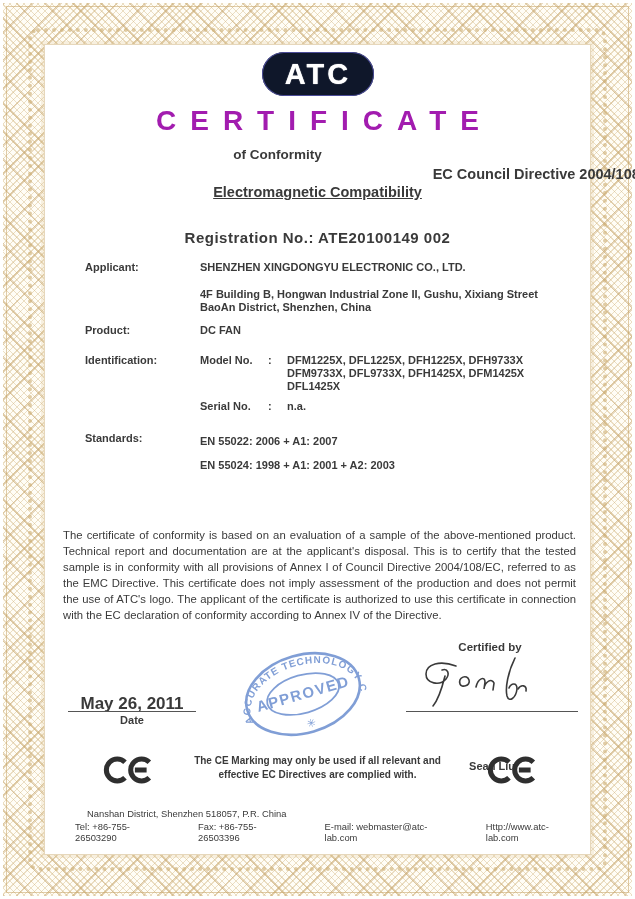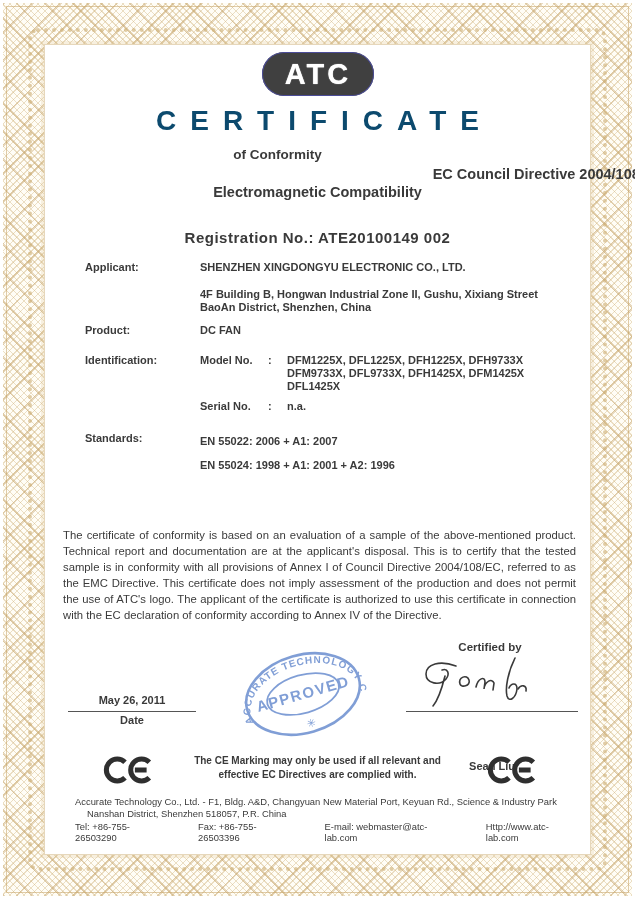--- a/index.html
+++ b/index.html
@@ -39,55 +39,55 @@
     border:1px solid rgba(205,175,120,.5);
     box-shadow:0 0 0 3px rgba(222,198,150,.25);
   }
 
   
   .abs { position:absolute; }
 
   
   .atc-logo {
     left:262px; top:52px; width:112px; height:44px;
-    background:#404040;
+    background:#0f172a;
     border-radius:22px;
     display:flex; align-items:center; justify-content:center;
     box-shadow:0 0 0 1px #4b4c98 inset;
   }
   .atc-logo span {
     color:#ffffff; font-weight:bold; font-size:29px; letter-spacing:3px;
     text-shadow:0 0 1px #fff;
   }
   .cert-title {
     left:0; width:635px; top:105px;
     font-size:28px; font-weight:bold; letter-spacing:14px;
     text-align:center; padding-left:14px;
-    color:#0c4a6e;
+    color:#a21caf;
   }
   .cert-subtitle  { left:0; width:555px; top:147px; font-size:13.5px; font-weight:bold; text-align:center; }
   .directive-line { left:0; width:635px; top:166px; font-size:14.5px; font-weight:bold; text-align:right;margin-left:29px; }
-  .compat-line    { left:0; width:635px; top:184px; font-size:14.5px; font-weight:bold; text-align:center; }
+  .compat-line    { left:0; width:635px; top:184px; font-size:14.5px; font-weight:bold; text-align:center;text-decoration:underline; }
   .registration   { left:0; width:635px; top:229px; font-size:15px; font-weight:bold; text-align:center; letter-spacing:.5px; }
 
   
   .flabel { left:85px; font-size:11px; font-weight:bold; }
   .fvalue { left:200px; font-size:11px; font-weight:bold; }
   .fcolon { left:268px; font-size:11px; font-weight:bold; }
   .fmodel { left:287px; font-size:11px; font-weight:bold; }
 
   .body-par {
     left:63px; top:527px; width:513px;
     font-size:11.3px; line-height:16px;
     text-align:justify;
   }
 
   .certified-by { left:405px; width:170px; top:641px; font-size:11.5px; font-weight:bold; text-align:center; }
 
-  .date-value { left:68px; width:128px; top:694px; font-size:11px; font-weight:bold; text-align:center; }
+  .date-value { left:68px; width:128px; top:694px; font-size:17px; font-weight:bold; text-align:center; }
   .date-line  { left:68px; width:128px; top:711px; border-top:1px solid #555; }
   .date-label { left:68px; width:128px; top:714px; font-size:11px; font-weight:bold; text-align:center; }
 
   .sig-line   { left:406px; width:172px; top:711px; border-top:1px solid #555; }
   .signer     { left:406px; width:172px; top:736px; font-size:11px; font-weight:bold; text-align:center;margin-top:24px; }
   .sig-svg    { left:412px; top:652px; }
 
   .stamp-svg  { left:228px; top:638px; opacity:.85; }
 
   .ce-left  { left:103px; top:750px; }
@@ -131,21 +131,21 @@
   <div class="abs fcolon" style="top:354px">:</div>
   <div class="abs fmodel" style="top:354px">DFM1225X, DFL1225X, DFH1225X, DFH9733X</div>
   <div class="abs fmodel" style="top:367px">DFM9733X, DFL9733X, DFH1425X, DFM1425X</div>
   <div class="abs fmodel" style="top:380px">DFL1425X</div>
   <div class="abs fvalue" style="top:400px">Serial No.</div>
   <div class="abs fcolon" style="top:400px">:</div>
   <div class="abs fmodel" style="top:400px">n.a.</div>
 
   <div class="abs flabel" style="top:432px">Standards:</div>
   <div class="abs fvalue" style="top:435px">EN 55022: 2006 + A1: 2007</div>
-  <div class="abs fvalue" style="top:459px">EN 55024: 1998 + A1: 2001 + A2: 1996</div>
+  <div class="abs fvalue" style="top:459px">EN 55024: 1998 + A1: 2001 + A2: 2003</div>
 
   <div class="abs body-par">The certificate of conformity is based on an evaluation of a sample of the above-mentioned product. Technical report and documentation are at the applicant's disposal. This is to certify that the tested sample is in conformity with all provisions of Annex I of Council Directive 2004/108/EC, referred to as the EMC Directive. This certificate does not imply assessment of the production and does not permit the use of ATC's logo. The applicant of the certificate is authorized to use this certificate in connection with the EC declaration of conformity according to Annex IV of the Directive.</div>
 
   <div class="abs certified-by">Certified by</div>
 
   <svg class="abs stamp-svg" width="150" height="112" viewBox="0 0 150 112">
     <g transform="rotate(-16 75 56)" stroke="#6b8ecf" fill="none">
       <ellipse cx="75" cy="56" rx="58" ry="39" stroke-width="2.6"></ellipse>
       <ellipse cx="75" cy="56" rx="37" ry="19" stroke-width="1.8"></ellipse>
       <path id="stampArc" d="M 21 74 A 56 37 0 1 1 129 74" stroke="none"></path>
@@ -181,21 +181,20 @@
   </svg>
   <svg class="abs ce-right" aria-label="CE" width="52" height="40" viewBox="0 0 62 36">
     <g stroke="#2f2f2f" stroke-width="6" fill="none">
       <path d="M 26.2 8.8 A 13 13 0 1 0 26.2 27.2"></path>
       <path d="M 55.2 8.8 A 13 13 0 1 0 55.2 27.2 M 38 18 L 52 18"></path>
     </g>
   </svg>
   <div class="abs ce-note2">effective EC Directives are complied with.</div>
   <div class="abs ce-note1">The CE Marking may only be used if all relevant and</div>
 
-  <div class="abs footer-addr1">Accurate Technology Co., Ltd. - F1, Bldg. A&amp;D, Changyuan New Material Port, Keyuan Rd., Science &amp; Industry Park</div>
   <div class="abs footer-addr2">Nanshan District, Shenzhen 518057, P.R. China</div>
   <div class="abs footer-row">
     <span>Tel: +86-755-26503290</span>
     <span>Fax: +86-755-26503396</span>
     <span>E-mail: webmaster@atc-lab.com</span>
     <span>Http://www.atc-lab.com</span>
   </div>
 
 </div>
 

